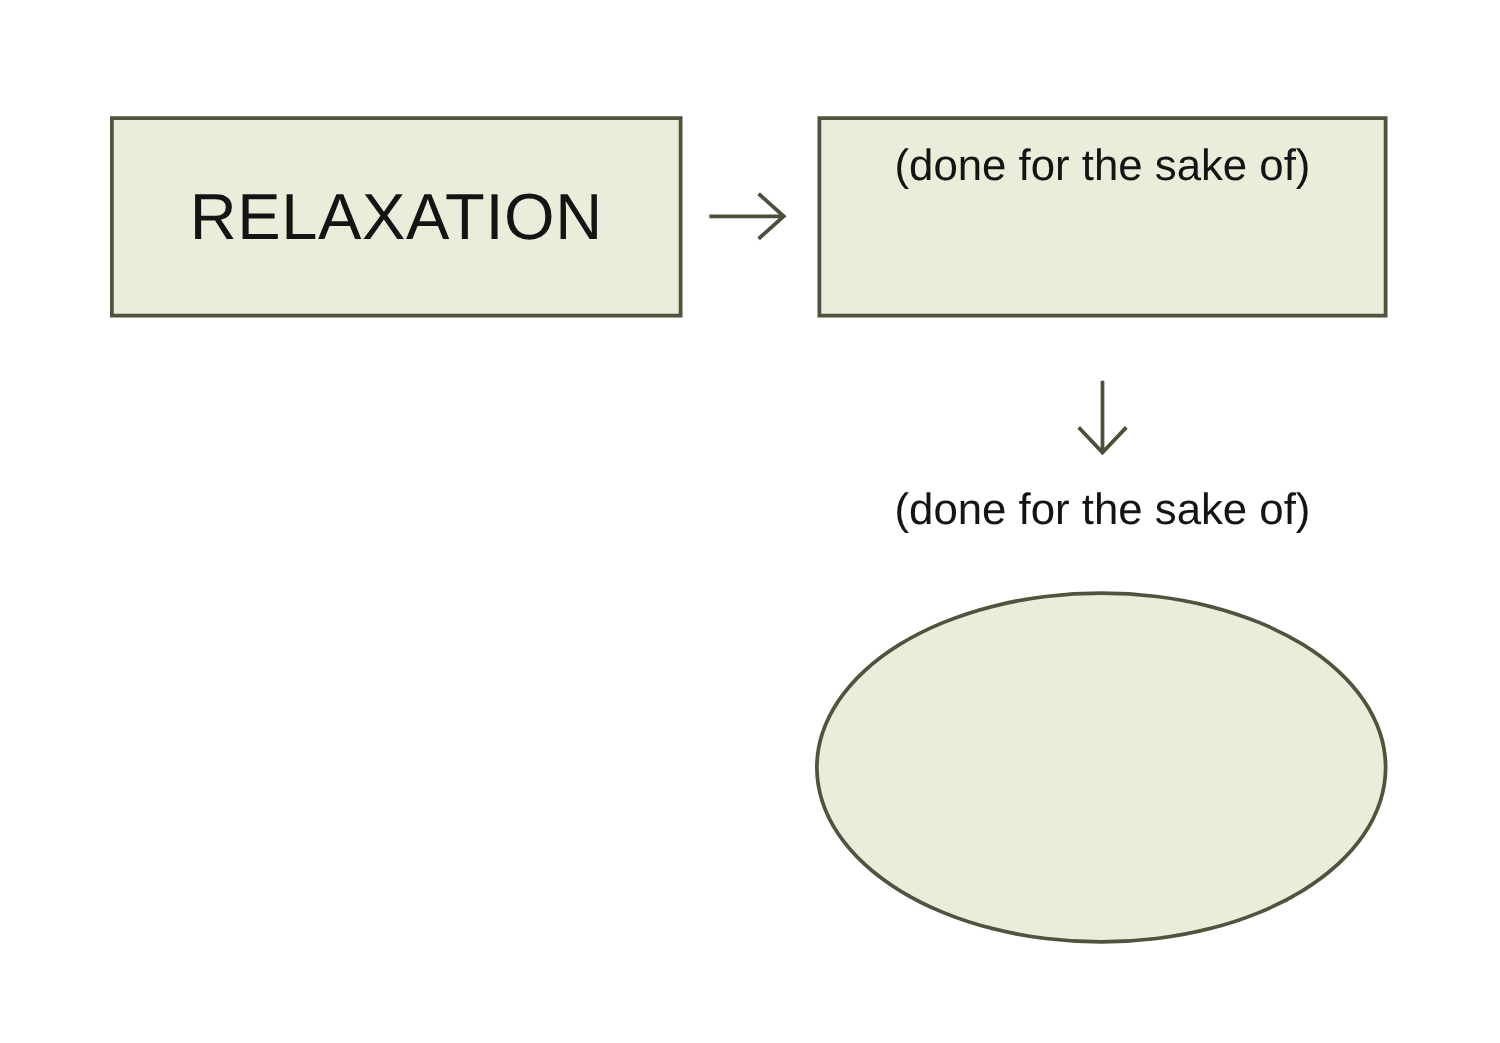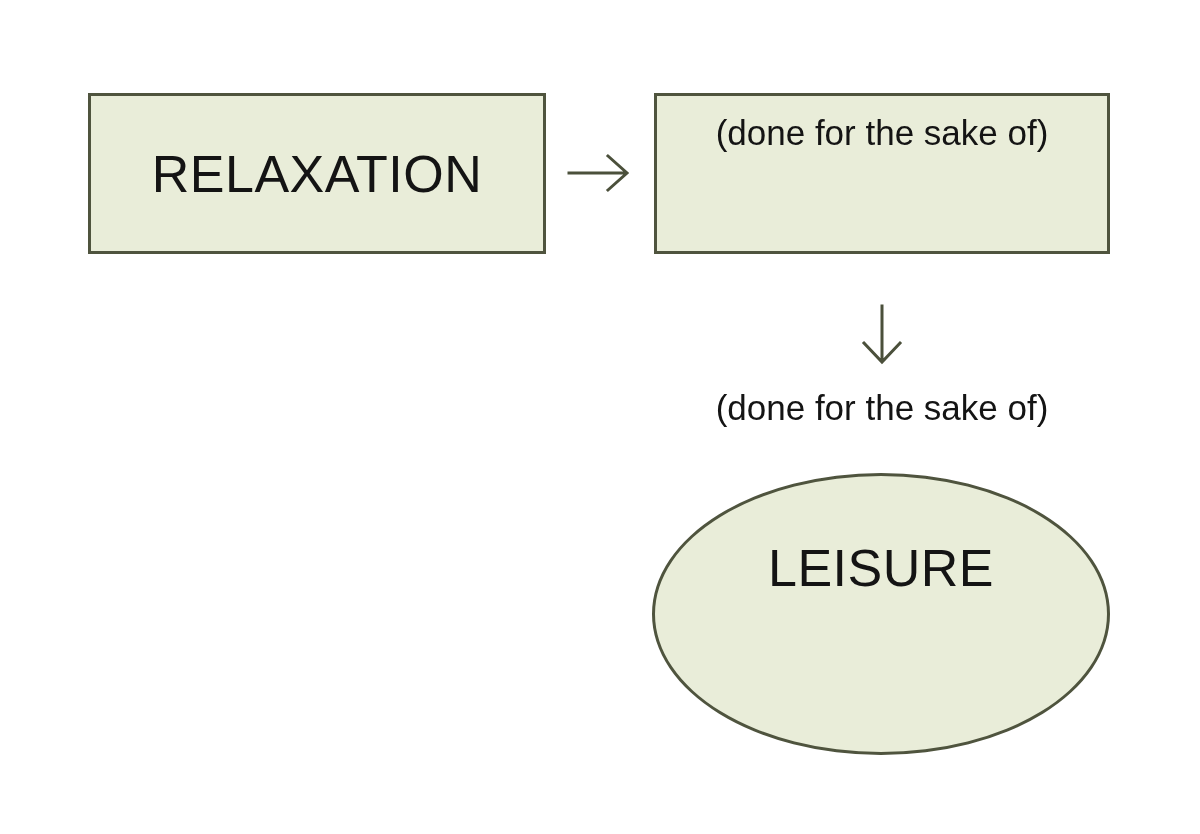--- a/index.html
+++ b/index.html
@@ -110,16 +110,15 @@
     <div class="caption">(done for the sake of)</div>
   </div>
 
   <svg class="arrow-down" width="44" height="64" viewBox="0 0 44 64">
     <path d="M22 3 V58 M4 40 L22 59 L40 40" fill="none" stroke="#4b503b" stroke-width="3" stroke-linecap="square"></path>
   </svg>
 
   <div class="mid-caption">(done for the sake of)</div>
 
   <div class="shape ellipse-leisure">
-    <div class="big-label">LEISURE</div>
   </div>
 
 </div>
 
 </body></html>

